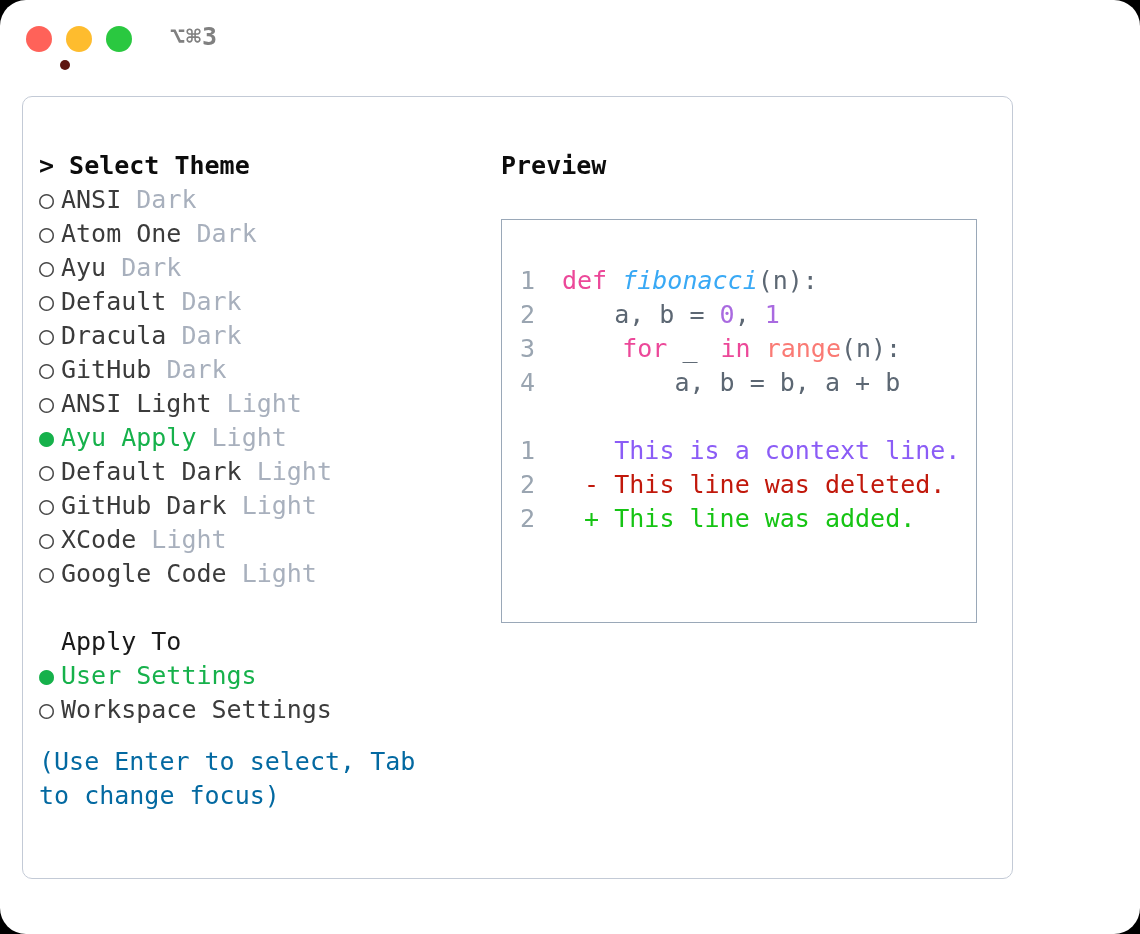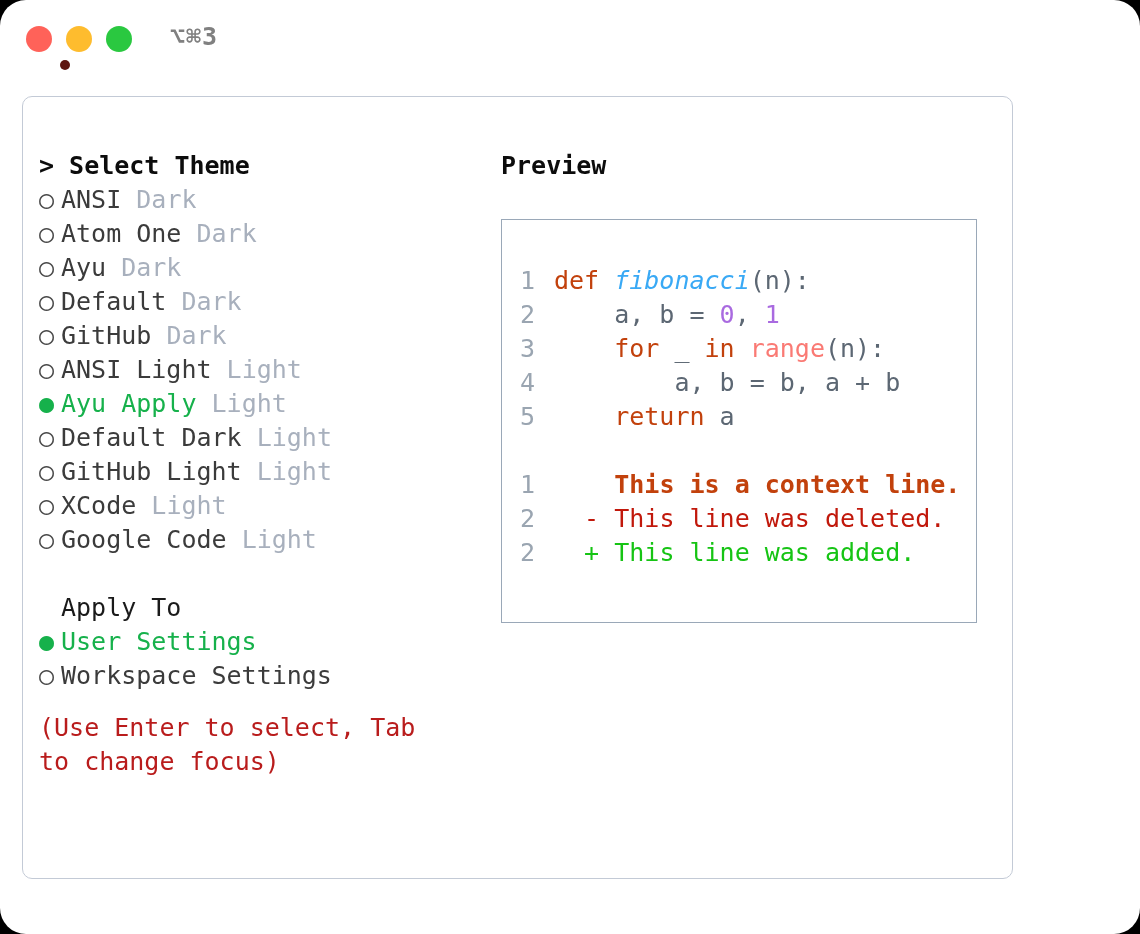--- a/index.html
+++ b/index.html
@@ -104,21 +104,21 @@
   }
   #apply-header {
     color: #1a1a1a;
     padding-left: 22px;
   }
   .spacer-row { height: 34px; }
   #hint {
     margin-top: 18px;
     font-size: 25px;
     line-height: 34px;
-    color: #b91c1c;
+    color: #0369a1;
     width: 420px;
     white-space: pre-wrap;
   }
 
   
   #right-col {
     position: absolute;
     left: 478px;
     top: 52px;
     width: 500px;
@@ -143,27 +143,27 @@
     line-height: 34px;
     font-size: 25px;
     white-space: pre;
   }
   .ln {
     display: inline-block;
     width: 34px;
     color: #9aa5b1;
     text-align: left;
   }
-  .kw   { color: #c2410c; }
+  .kw   { color: #ec4899; margin-left: 8px; }
   .fn   { color: #39a9f5; font-style: italic; }
   .num  { color: #a96ae0; }
   .bi   { color: #fa7a74; }
   .pl   { color: #5c6773; }
   .id   { color: #5c6773; }
-  .ctx  { color: #c2410c; font-weight: bold; }
+  .ctx  { color: #8b5cf6; }
   .del  { color: #c1180b; }
   .add  { color: #16c414; }
   .blank-line { height: 34px; }
 </style>
 </head>
 <body>
 
 <div id="window">
 
   <div id="titlebar">
@@ -177,25 +177,26 @@
 
   <div id="card">
 
     <div id="left-col">
       <div class="row" id="list-header">&gt; Select Theme</div>
       <div id="theme-list">
           <div class="row"><span class="bullet">○</span><span class="name">ANSI</span> <span class="variant">Dark</span></div>
           <div class="row"><span class="bullet">○</span><span class="name">Atom One</span> <span class="variant">Dark</span></div>
           <div class="row"><span class="bullet">○</span><span class="name">Ayu</span> <span class="variant">Dark</span></div>
           <div class="row"><span class="bullet">○</span><span class="name">Default</span> <span class="variant">Dark</span></div>
+          <div class="row"><span class="bullet">○</span><span class="name">Dracula</span> <span class="variant">Dark</span></div>
           <div class="row"><span class="bullet">○</span><span class="name">GitHub</span> <span class="variant">Dark</span></div>
           <div class="row"><span class="bullet">○</span><span class="name">ANSI Light</span> <span class="variant">Light</span></div>
           <div class="row"><span class="bullet on">●</span><span class="name on">Ayu Apply</span> <span class="variant">Light</span></div>
           <div class="row"><span class="bullet">○</span><span class="name">Default Dark</span> <span class="variant">Light</span></div>
-          <div class="row"><span class="bullet">○</span><span class="name">GitHub Light</span> <span class="variant">Light</span></div>
+          <div class="row"><span class="bullet">○</span><span class="name">GitHub Dark</span> <span class="variant">Light</span></div>
           <div class="row"><span class="bullet">○</span><span class="name">XCode</span> <span class="variant">Light</span></div>
           <div class="row"><span class="bullet">○</span><span class="name">Google Code</span> <span class="variant">Light</span></div>
         </div>
 
       <div class="spacer-row"></div>
 
       <div class="row" id="apply-header">Apply To</div>
       <div id="apply-list">
           <div class="row"><span class="bullet on">●</span><span class="name on">User Settings</span></div>
           <div class="row"><span class="bullet">○</span><span class="name">Workspace Settings</span></div>
@@ -205,21 +206,20 @@
     </div>
 
     <div id="right-col">
       <div id="preview-title">Preview</div>
       <div id="preview-box">
         <div id="code-block">
             <div class="code-line"><span class="ln">1</span><span class="kw">def </span><span class="fn">fibonacci</span><span class="pl">(n):</span></div>
             <div class="code-line"><span class="ln">2</span><span class="id">    a, b = </span><span class="num">0</span><span class="pl">, </span><span class="num">1</span></div>
             <div class="code-line"><span class="ln">3</span><span class="pl">    </span><span class="kw">for</span><span class="id"> _ </span><span class="kw">in</span><span class="pl"> </span><span class="bi">range</span><span class="pl">(n):</span></div>
             <div class="code-line"><span class="ln">4</span><span class="id">        a, b = b, a + b</span></div>
-            <div class="code-line"><span class="ln">5</span><span class="pl">    </span><span class="kw">return</span><span class="id"> a</span></div>
           </div>
         <div class="blank-line"></div>
         <div id="diff-block">
             <div class="code-line"><span class="ln">1</span>  <span class="ctx"> </span><span class="ctx"> This is a context line.</span></div>
             <div class="code-line"><span class="ln">2</span>  <span class="del">-</span><span class="del"> This line was deleted.</span></div>
             <div class="code-line"><span class="ln">2</span>  <span class="add">+</span><span class="add"> This line was added.</span></div>
           </div>
       </div>
     </div>
 

